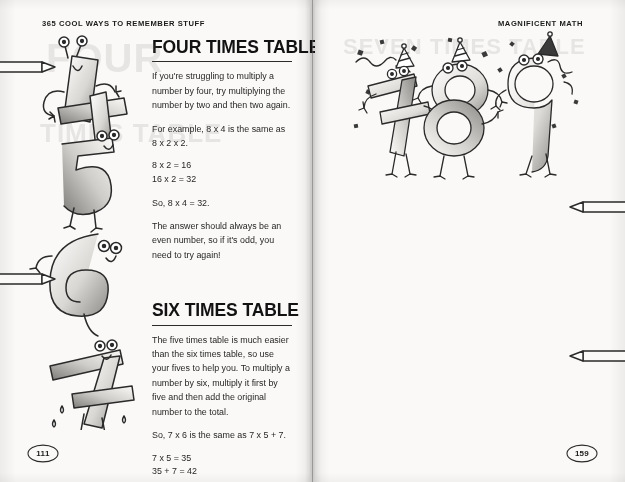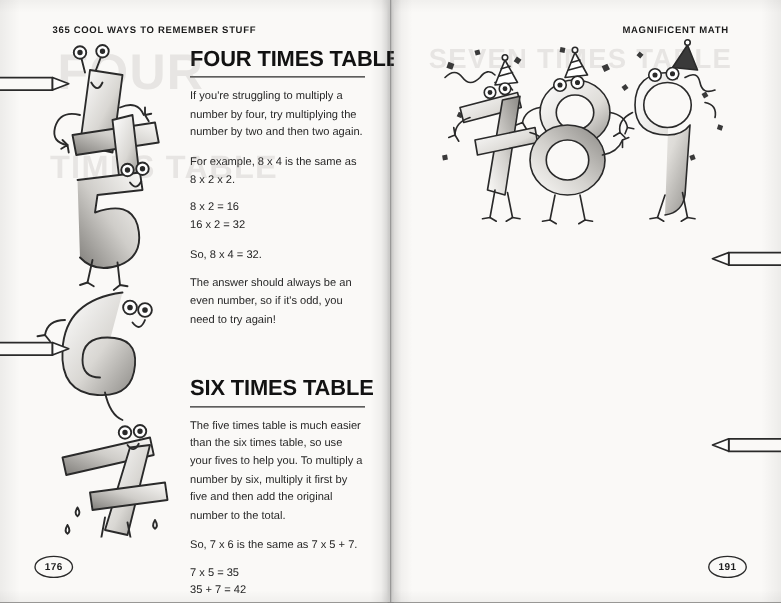--- a/index.html
+++ b/index.html
@@ -304,21 +304,21 @@
       <g stroke="#2a2a2a" stroke-width="1.4" fill="#faf9f7" stroke-linejoin="round">
         <path d="M0 6 L44 6 L44 16 L0 16 Z"></path>
         <path d="M44 6 L57 11 L44 16 Z" fill="#fdfdfc"></path>
       </g>
     </svg>
 
     <div class="folio left">
       <svg viewBox="0 0 34 21">
         <ellipse cx="17" cy="10.5" rx="15" ry="8.4" fill="none" stroke="#2a2a2a" stroke-width="1.1"></ellipse>
       </svg>
-      <span>176</span>
+      <span>111</span>
     </div>
   </div>
 
   <div class="page right">
 
     <div class="ghost" style="left:28px; top:34px; font-size:22px;">SEVEN TIMES TABLE</div>
 
     <div class="running-head right">MAGNIFICENT MATH</div>
 
     <svg class="illus" id="illus-right" viewBox="0 0 240 155" style="left:37px;">
@@ -450,19 +450,19 @@
       <g stroke="#2a2a2a" stroke-width="1.4" fill="#faf9f7" stroke-linejoin="round">
         <path d="M60 6 L16 6 L16 16 L60 16 Z"></path>
         <path d="M16 6 L3 11 L16 16 Z" fill="#fdfdfc"></path>
       </g>
     </svg>
 
     <div class="folio right">
       <svg viewBox="0 0 34 21">
         <ellipse cx="17" cy="10.5" rx="15" ry="8.4" fill="none" stroke="#2a2a2a" stroke-width="1.1"></ellipse>
       </svg>
-      <span>191</span>
+      <span>159</span>
     </div>
   </div>
 
   <div id="gutter"></div>
   <div id="gutter-line"></div>
 </div>
 
 </body></html>

